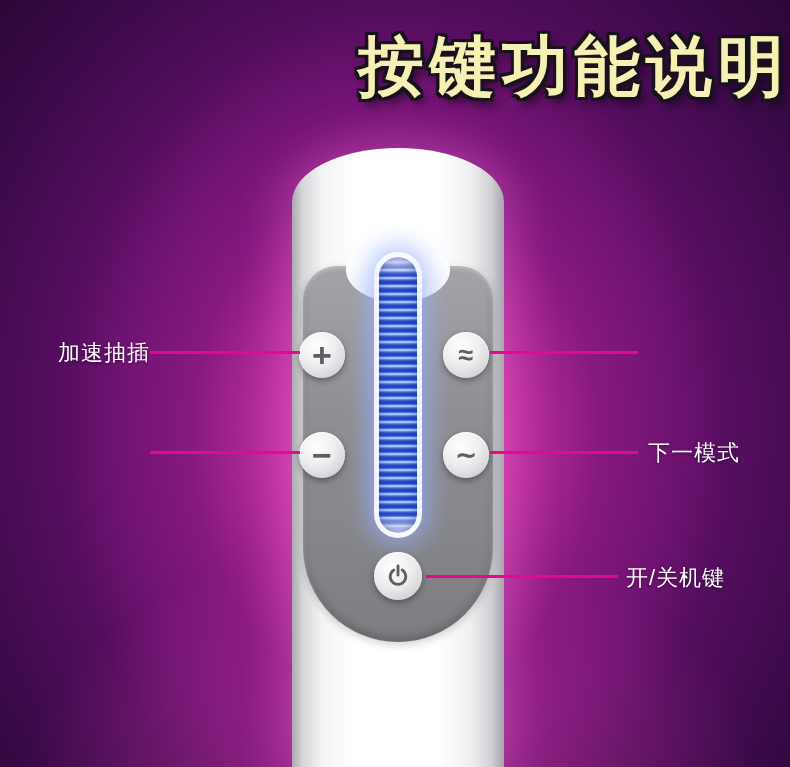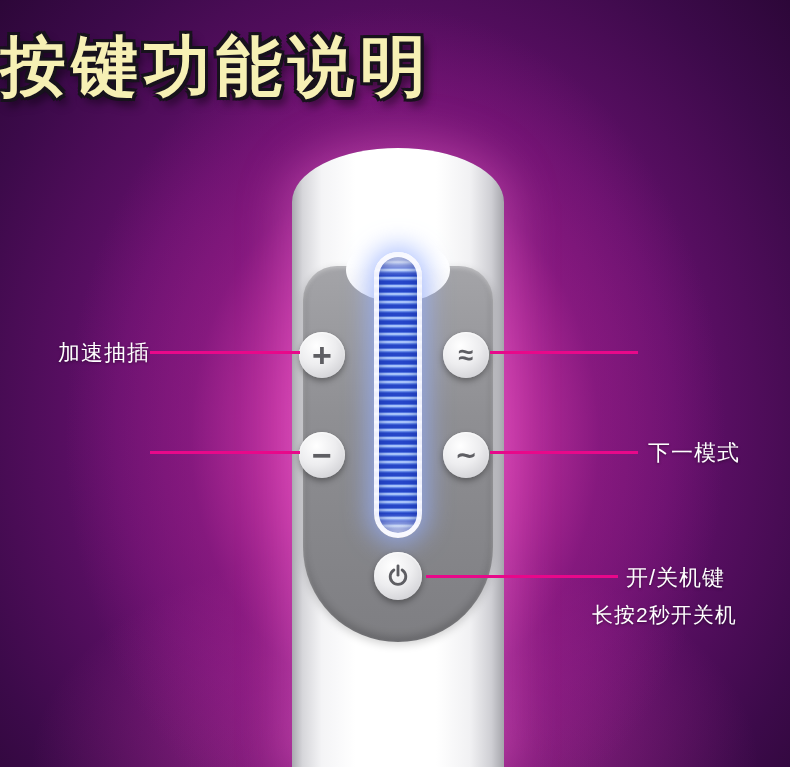--- a/index.html
+++ b/index.html
@@ -5,21 +5,21 @@
   html,body{margin:0;padding:0;background:#111;}
   .stage{
     position:relative;width:790px;height:767px;overflow:hidden;
     font-family:"Liberation Sans","DejaVu Sans",sans-serif;
     background:
       radial-gradient(ellipse 330px 430px at 50% 57%, rgba(238,96,200,0.95) 0%, rgba(206,54,168,0.80) 35%, rgba(162,32,142,0.45) 62%, rgba(120,18,110,0) 100%),
       radial-gradient(ellipse 520px 320px at 50% 100%, rgba(216,62,176,0.55) 0%, rgba(0,0,0,0) 70%),
       radial-gradient(ellipse 620px 720px at 50% 55%, #8e1c84 0%, #63106b 45%, #3c0a4a 72%, #1e0428 100%);
   }
   .title{
-    position:absolute;top:22px;left:0;width:100%;margin:0;text-align:left;
+    position:absolute;top:22px;left:0;width:100%;margin:0;text-align:right;
     font-size:66px;font-weight:900;letter-spacing:6px;color:#f6f0b4;
     text-shadow:
       -3px -3px 0 #17121c, 3px -3px 0 #17121c, -3px 3px 0 #17121c, 3px 3px 0 #17121c,
       -3px 0 0 #17121c, 3px 0 0 #17121c, 0 -3px 0 #17121c, 0 3px 0 #17121c,
       5px 7px 10px rgba(0,0,0,0.6);
   }
   .device{
     position:absolute;left:292px;top:148px;width:212px;height:619px;
     background:linear-gradient(90deg,#a9a9af 0%,#d6d6da 5%,#f4f4f6 14%,#ffffff 30%,#ffffff 68%,#f1f1f3 84%,#cfcfd4 94%,#a5a5ab 100%);
     border-radius:106px 106px 0 0 / 54px 54px 0 0;
@@ -92,15 +92,14 @@
 
   <span class="callout-line" style="left:150px;top:451px;width:150px;"></span>
 
   <span class="callout-line" style="left:490px;top:351px;width:148px;"></span>
 
   <span class="callout-line" style="left:490px;top:451px;width:148px;"></span>
   <span class="callout-text" style="left:648px;top:438px;">下一模式</span>
 
   <span class="callout-line" style="left:426px;top:575px;width:192px;"></span>
   <span class="callout-text" style="left:626px;top:563px;">开/关机键</span>
-  <span class="callout-text callout-note" style="left:592px;top:601px;">长按2秒开关机</span>
 
 </div>
 
 </body></html>

